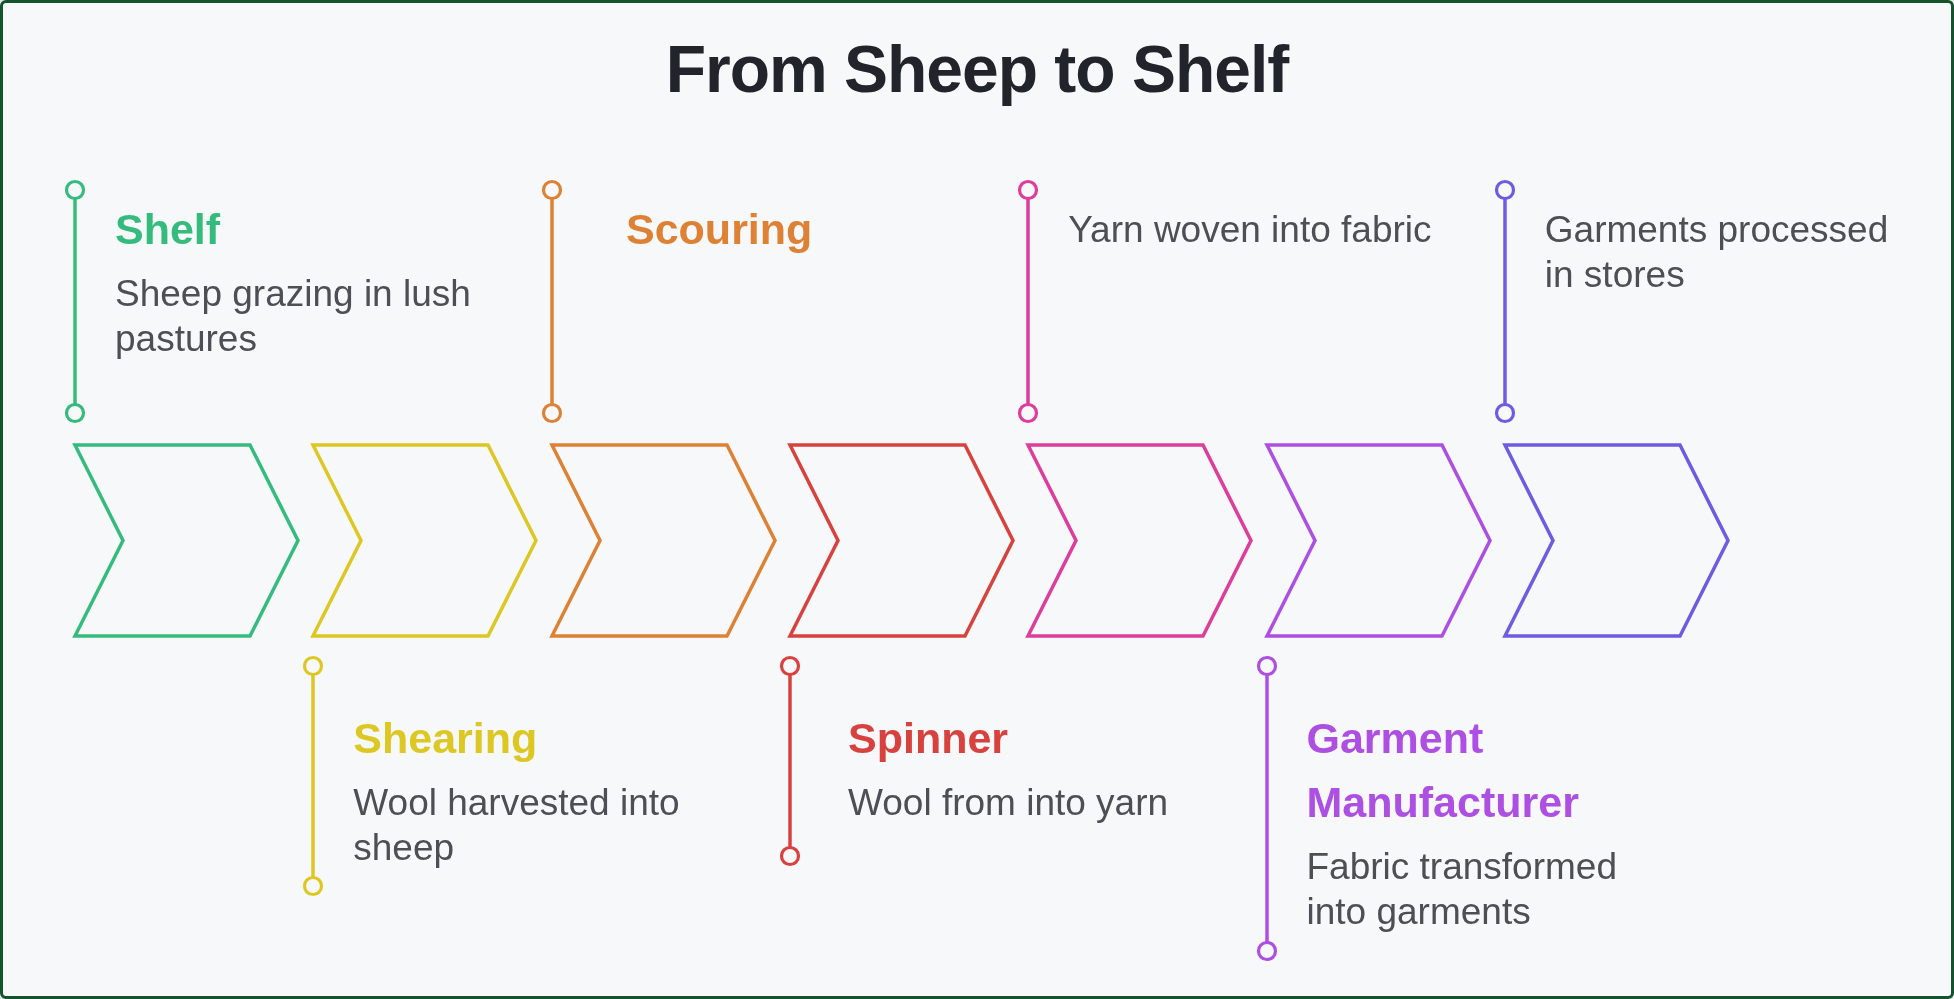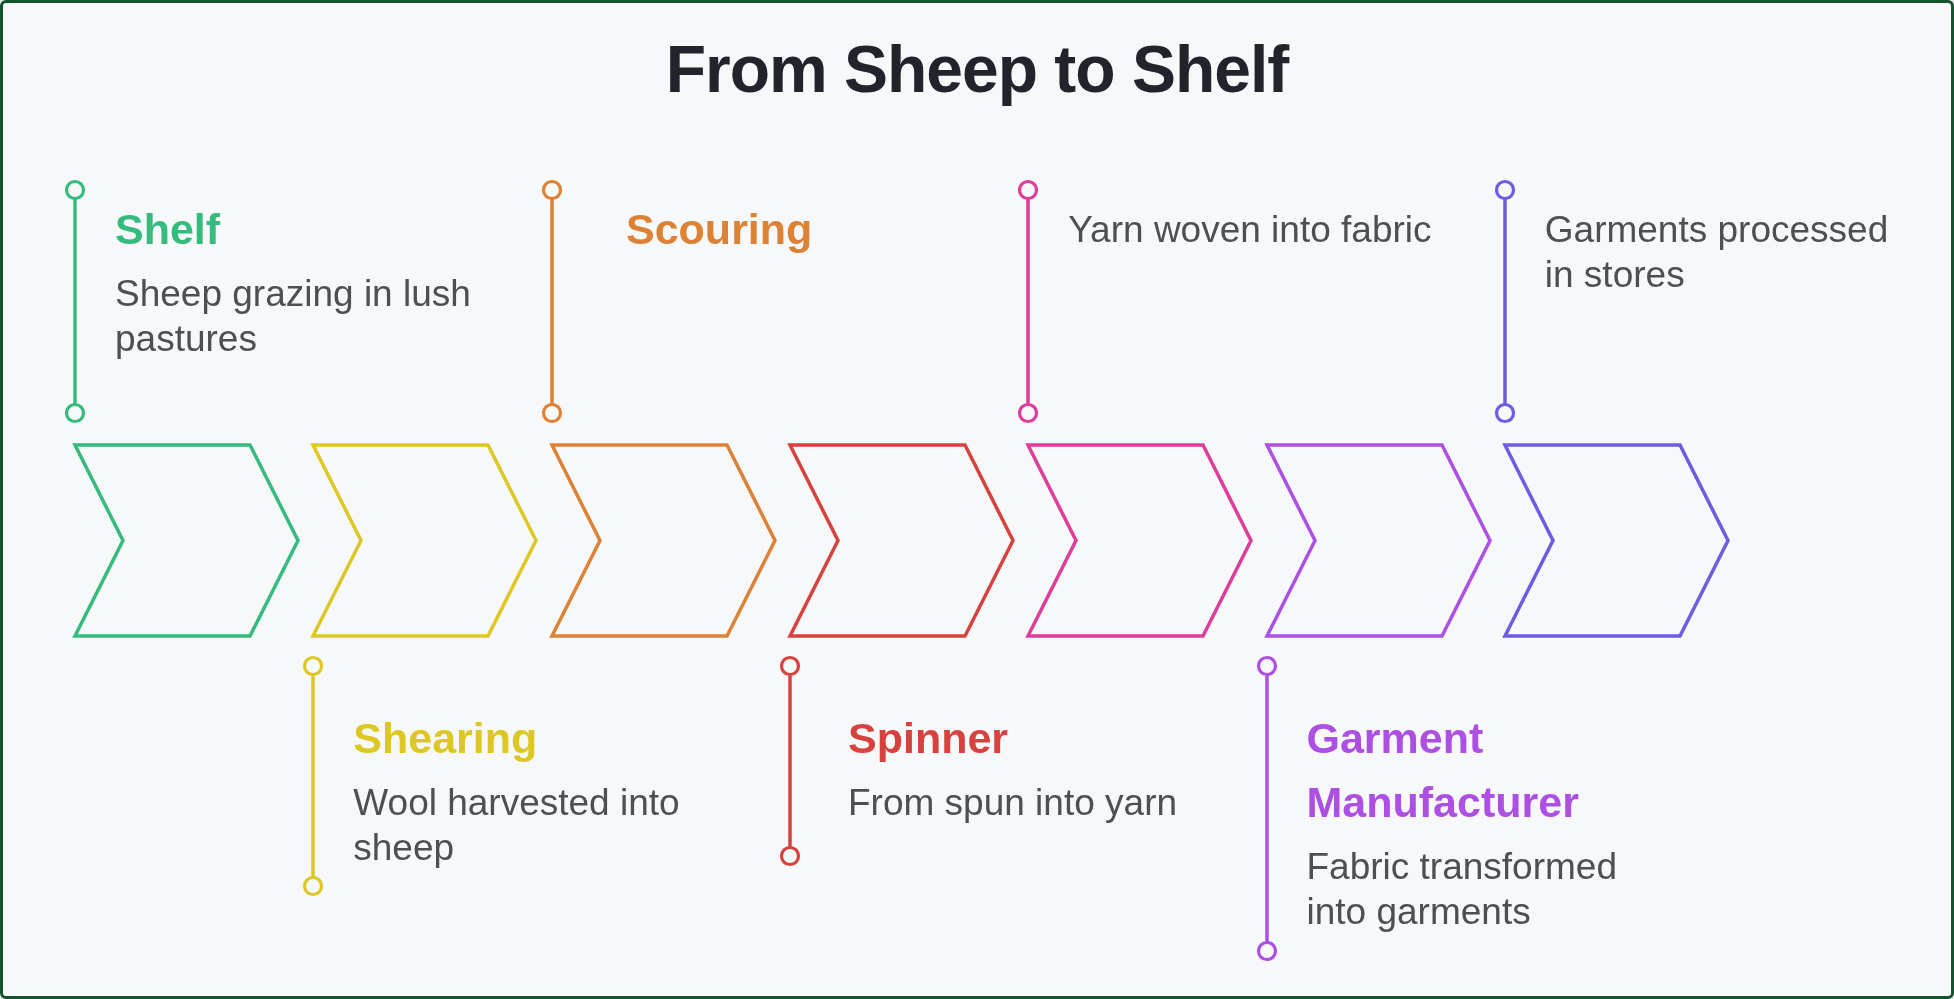--- a/index.html
+++ b/index.html
@@ -103,21 +103,21 @@
     <svg class="chevron-svg" width="230" height="198" style="left: 783.9px; top: 438.5px;">
       <polygon points="3,3 178,3 226,98.5 178,194 3,194 51,98.5" fill="none" stroke-width="3.5" stroke-linejoin="miter" stroke="#d8423e"></polygon>
     </svg>
     <svg class="connector-svg" width="26" height="212" style="left: 773.9px; top: 652px;">
       <line x1="13" x2="13" stroke-width="3.5" y1="19.5" y2="192.5" stroke="#d8423e"></line>
       <circle cx="13" r="8.5" fill="#f7f8fa" stroke-width="3.2" cy="11" stroke="#d8423e"></circle>
       <circle cx="13" r="8.5" fill="#f7f8fa" stroke-width="3.2" cy="201" stroke="#d8423e"></circle>
     </svg>
     <div class="stage-text" style="left: 845px; top: 703px;">
       <div class="stage-title" style="color: rgb(216, 66, 62);">Spinner</div>
-      <div class="stage-desc">From spun into yarn</div>
+      <div class="stage-desc">Wool from into yarn</div>
     </div>
   </div>
 
   <div>
     <svg class="chevron-svg" width="230" height="198" style="left: 1022.2px; top: 438.5px;">
       <polygon points="3,3 178,3 226,98.5 178,194 3,194 51,98.5" fill="none" stroke-width="3.5" stroke-linejoin="miter" stroke="#dd3d9b"></polygon>
     </svg>
     <svg class="connector-svg" width="26" height="245" style="left: 1012.2px; top: 176px;">
       <line x1="13" x2="13" stroke-width="3.5" y1="19.5" y2="225.5" stroke="#dd3d9b"></line>
       <circle cx="13" r="8.5" fill="#f7f8fa" stroke-width="3.2" cy="11" stroke="#dd3d9b"></circle>

